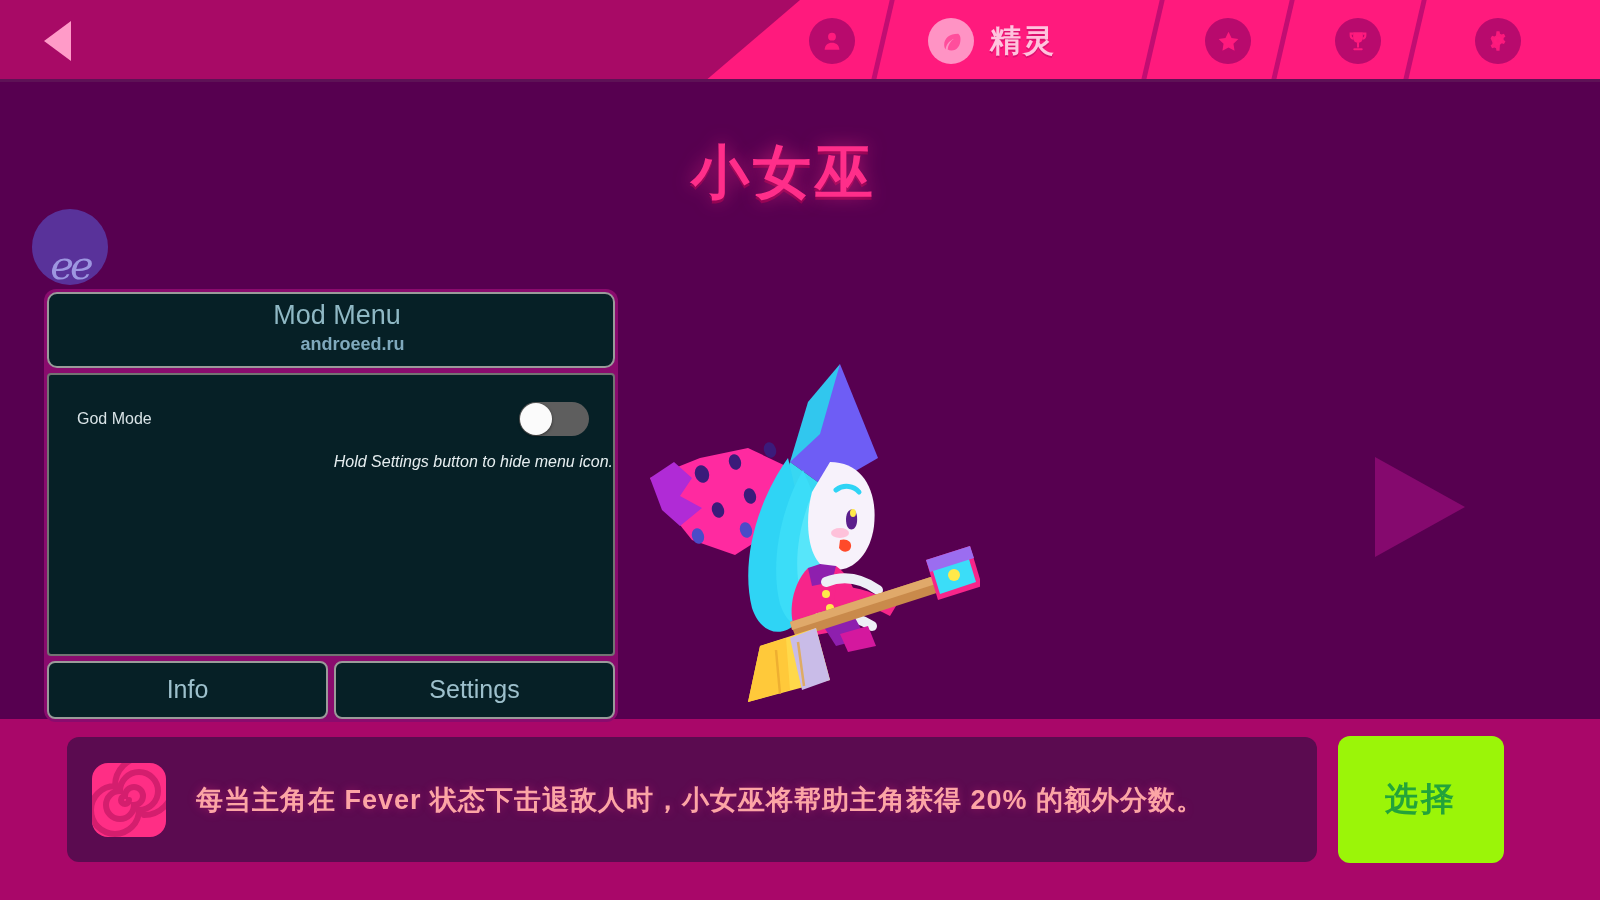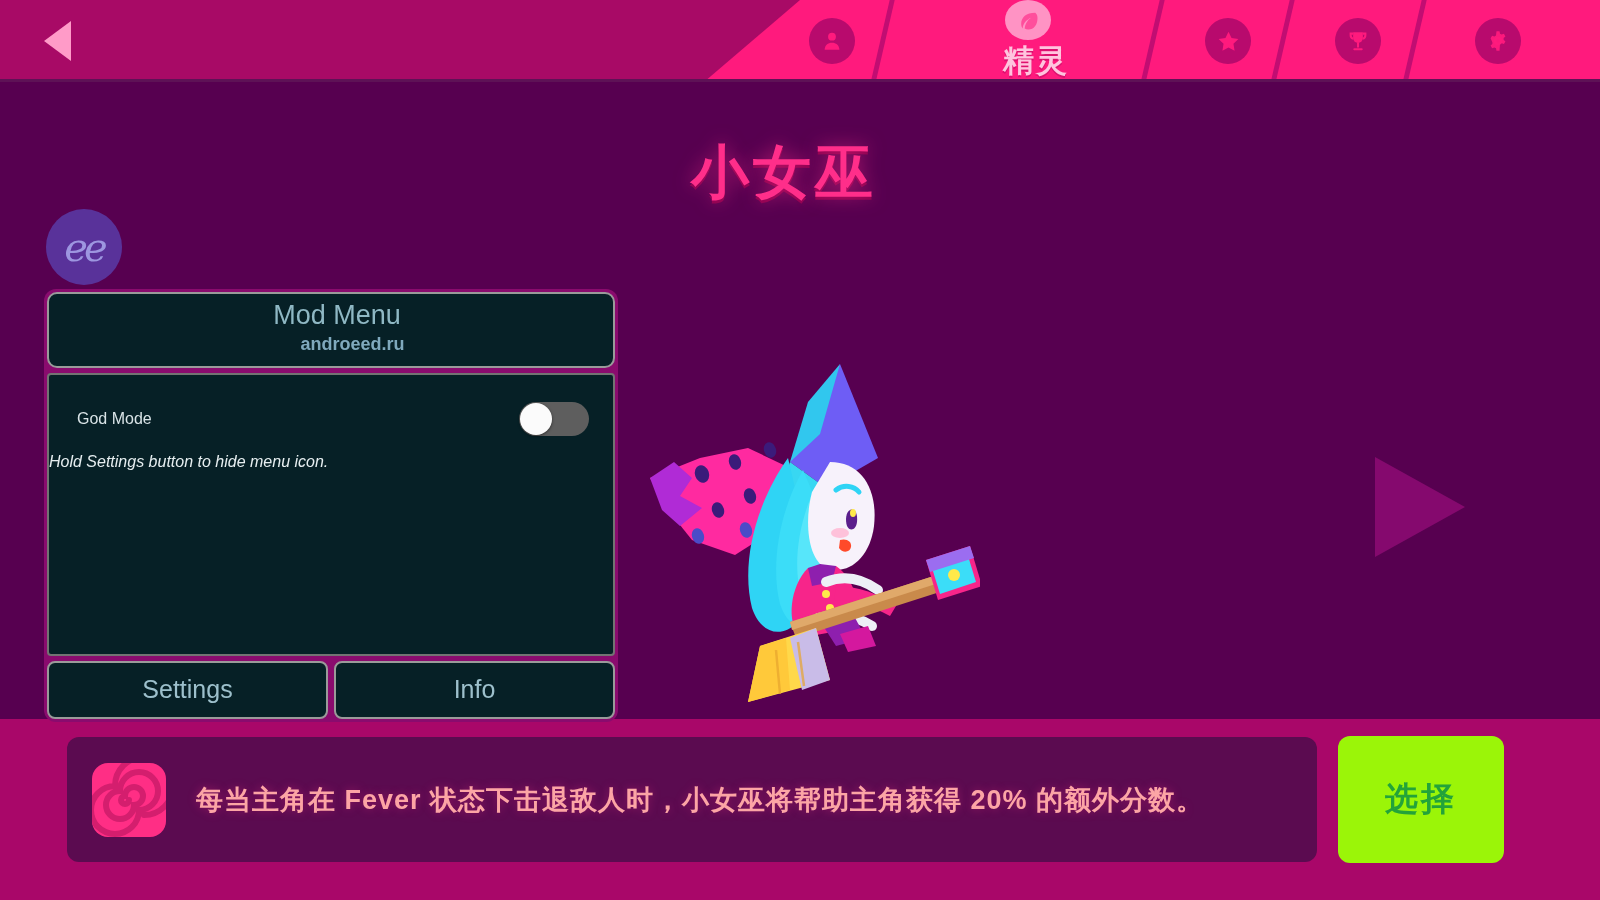--- a/index.html
+++ b/index.html
@@ -69,24 +69,24 @@
   }
   .next-arrow {
     position: absolute; left: 1375px; top: 375px;
     width: 0; height: 0;
     border-top: 50px solid transparent;
     border-bottom: 50px solid transparent;
     border-left: 90px solid #85096E;
     cursor: pointer;
   }
   .ee-badge {
-    position: absolute; left: 46px; top: 127px;
+    position: absolute; left: 32px; top: 127px;
     width: 76px; height: 76px; border-radius: 50%;
     background: rgba(90,80,200,.62);
-    display: flex; align-items: center; justify-content: center;
+    display: flex; align-items: flex-end; justify-content: center;
     cursor: pointer; z-index: 40;
   }
   .ee-badge span {
     font-family: "DejaVu Serif", serif;
     font-size: 40px; font-style: italic; color: #9d96e0;
     letter-spacing: -4px; line-height: 1;
   }
 
   
   .char-art { position: absolute; left: 640px; top: 268px; width: 340px; height: 360px; }
@@ -123,21 +123,21 @@
     position: relative; cursor: pointer;
   }
   .toggle .knob {
     position: absolute; left: 1px; top: 1px;
     width: 32px; height: 32px; border-radius: 50%;
     background: #FBFBFB;
     box-shadow: 0 1px 3px rgba(0,0,0,.5);
   }
   .mm-hint {
     position: absolute; left: 0; top: 78px; width: 100%;
-    text-align: left; color: #E6EEF0;
+    text-align: right; color: #E6EEF0;
     font-size: 16px; font-style: italic;
   }
   .mm-foot { margin-top: 5px; display: flex; gap: 6px; }
   .mm-btn {
     flex: 1; background: #062026; border: 2px solid #9a9a9a;
     border-radius: 8px; height: 58px;
     display: flex; align-items: center; justify-content: center;
     color: #9DC0CC; font-size: 25px; cursor: pointer;
   }
 
@@ -187,21 +187,21 @@
 
     <div class="nav-slot" style="left:790px;width:84px;">
       <div class="ic-circ ic-dark">
         <svg width="26" height="26" viewBox="0 0 24 24" fill="#FF1A7D">
           <circle cx="12" cy="8" r="3.6"></circle>
           <path d="M5.2 20c0-4 3.2-6.4 6.8-6.4S18.8 16 18.8 20z"></path>
         </svg>
       </div>
     </div>
 
-    <div class="nav-slot" style="left:928px;width:200px;justify-content:flex-start;flex-direction:column;">
+    <div class="nav-slot" style="left:928px;width:200px;justify-content:flex-start;">
       <div class="ic-circ ic-light">
         <svg width="27" height="27" viewBox="0 0 24 24" fill="#FF4E9C">
           <path d="M18 5C10 5 5.5 9 5.5 15c0 1.6.5 3 1.3 4 .4-4 3.2-7.6 7.4-9.4-3.2 2.2-5.3 5.6-5.6 9.6 1 .5 2.1.8 3.3.8 5 0 8.1-4.2 8.1-10 0-2-.3-3.7-2-5z"></path>
         </svg>
       </div>
       <div class="tab-label">精灵</div>
     </div>
 
     <div class="nav-slot" style="left:1186px;width:84px;">
       <div class="ic-circ ic-dark">
@@ -310,22 +310,22 @@
         <div class="row-godmode">
           <div class="gm-label">God Mode</div>
           <div class="toggle">
             <div class="knob"></div>
           </div>
         </div>
         <div class="mm-hint">Hold Settings button to hide menu icon.</div>
       </div>
 
       <div class="mm-foot">
+        <div class="mm-btn">Info</div>
         <div class="mm-btn">Settings</div>
-        <div class="mm-btn">Info</div>
       </div>
     </div>
   </div>
 
   <div class="bottombar">
     <div class="desc-panel">
       <div class="spiral-icon">
         <svg width="74" height="74" viewBox="0 0 74 74">
           <path d="M37 37 m0 0 a4 4 0 1 1 -4 -4 a9 9 0 1 1 9 9 a14 14 0 1 1 -14 -14 a19 19 0 1 1 19 19 a24 24 0 1 1 -24 -24 a29 29 0 1 1 29 29" fill="none" stroke="#D41E6E" stroke-width="6" stroke-linecap="round"></path>
         </svg>

